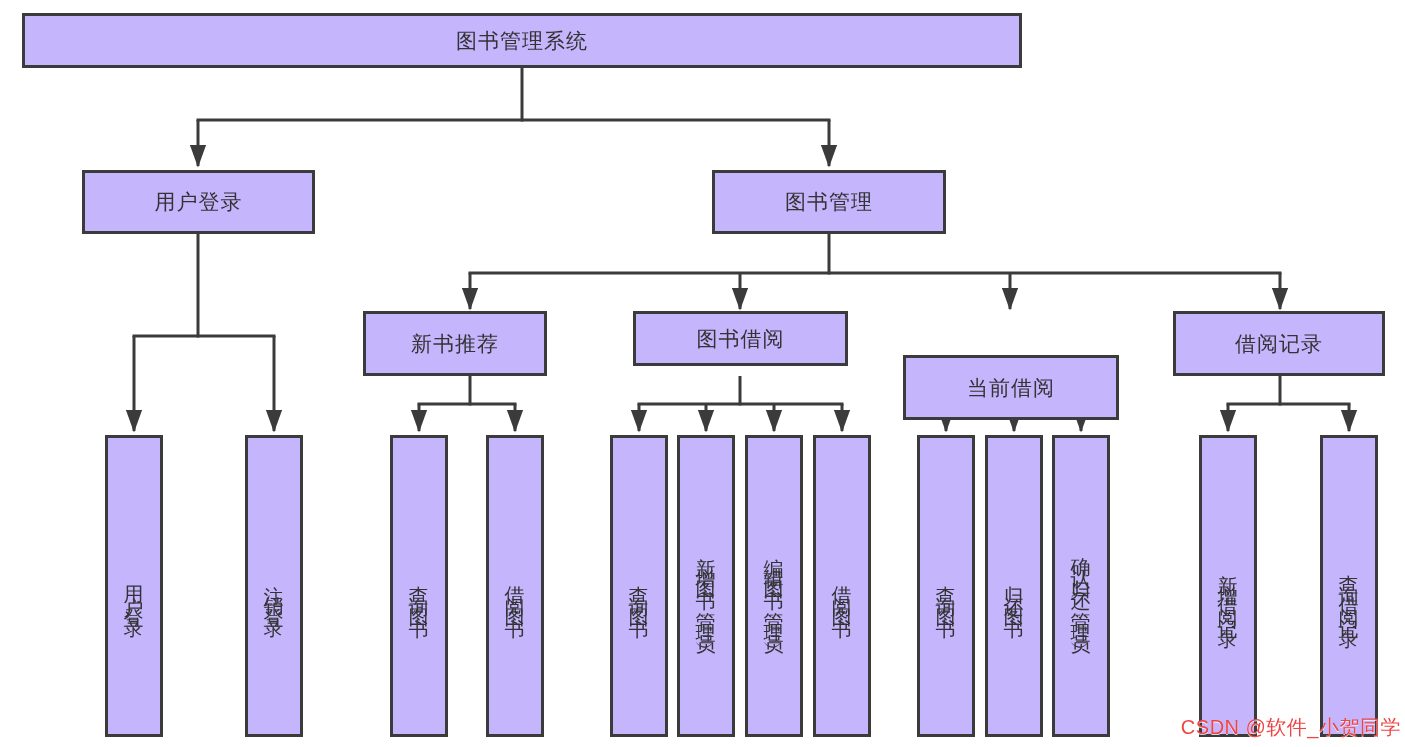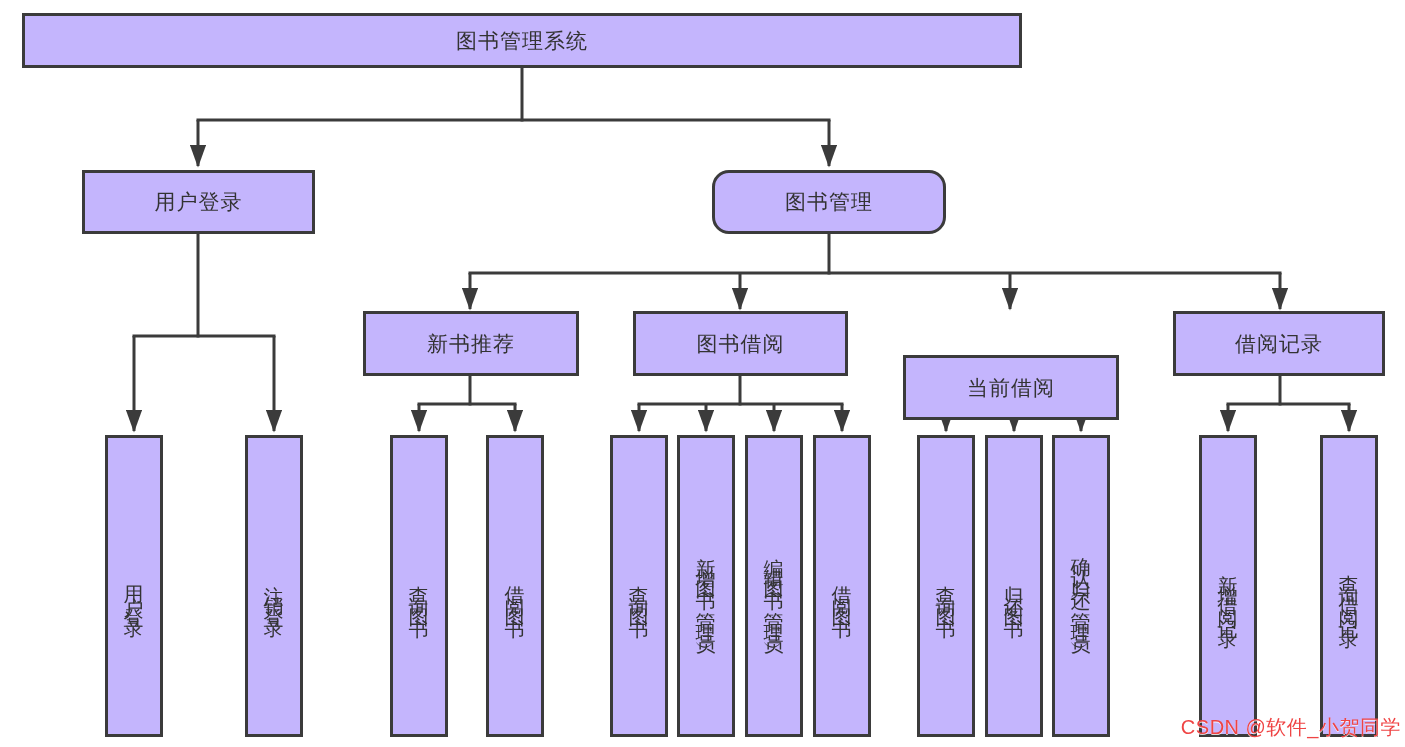--- a/index.html
+++ b/index.html
@@ -102,28 +102,28 @@
     </g>
   </svg>
 
   <div class="node" style="left:22px;top:13px;width:1000px;height:55px;">
     <span class="hlabel">图书管理系统</span>
   </div>
 
   <div class="node" style="left:82px;top:170px;width:233px;height:64px;">
     <span class="hlabel">用户登录</span>
   </div>
-  <div class="node" style="left:712px;top:170px;width:234px;height:64px;border-radius:17px;">
+  <div class="node" style="left:712px;top:170px;width:234px;height:64px;">
     <span class="hlabel">图书管理</span>
   </div>
 
-  <div class="node" style="left:363px;top:311px;width:216px;height:65px;">
+  <div class="node" style="left:363px;top:311px;width:184px;height:65px;">
     <span class="hlabel">新书推荐</span>
   </div>
-  <div class="node" style="left:633px;top:311px;width:215px;height:65px;">
+  <div class="node" style="left:633px;top:311px;width:215px;height:55px;">
     <span class="hlabel">图书借阅</span>
   </div>
   <div class="node" style="left:903px;top:311px;width:216px;height:65px;margin-top:44px;">
     <span class="hlabel">当前借阅</span>
   </div>
   <div class="node" style="left:1173px;top:311px;width:212px;height:65px;">
     <span class="hlabel">借阅记录</span>
   </div>
 
   <div class="node" style="left:105px;top:435px;width:58px;height:302px;">

